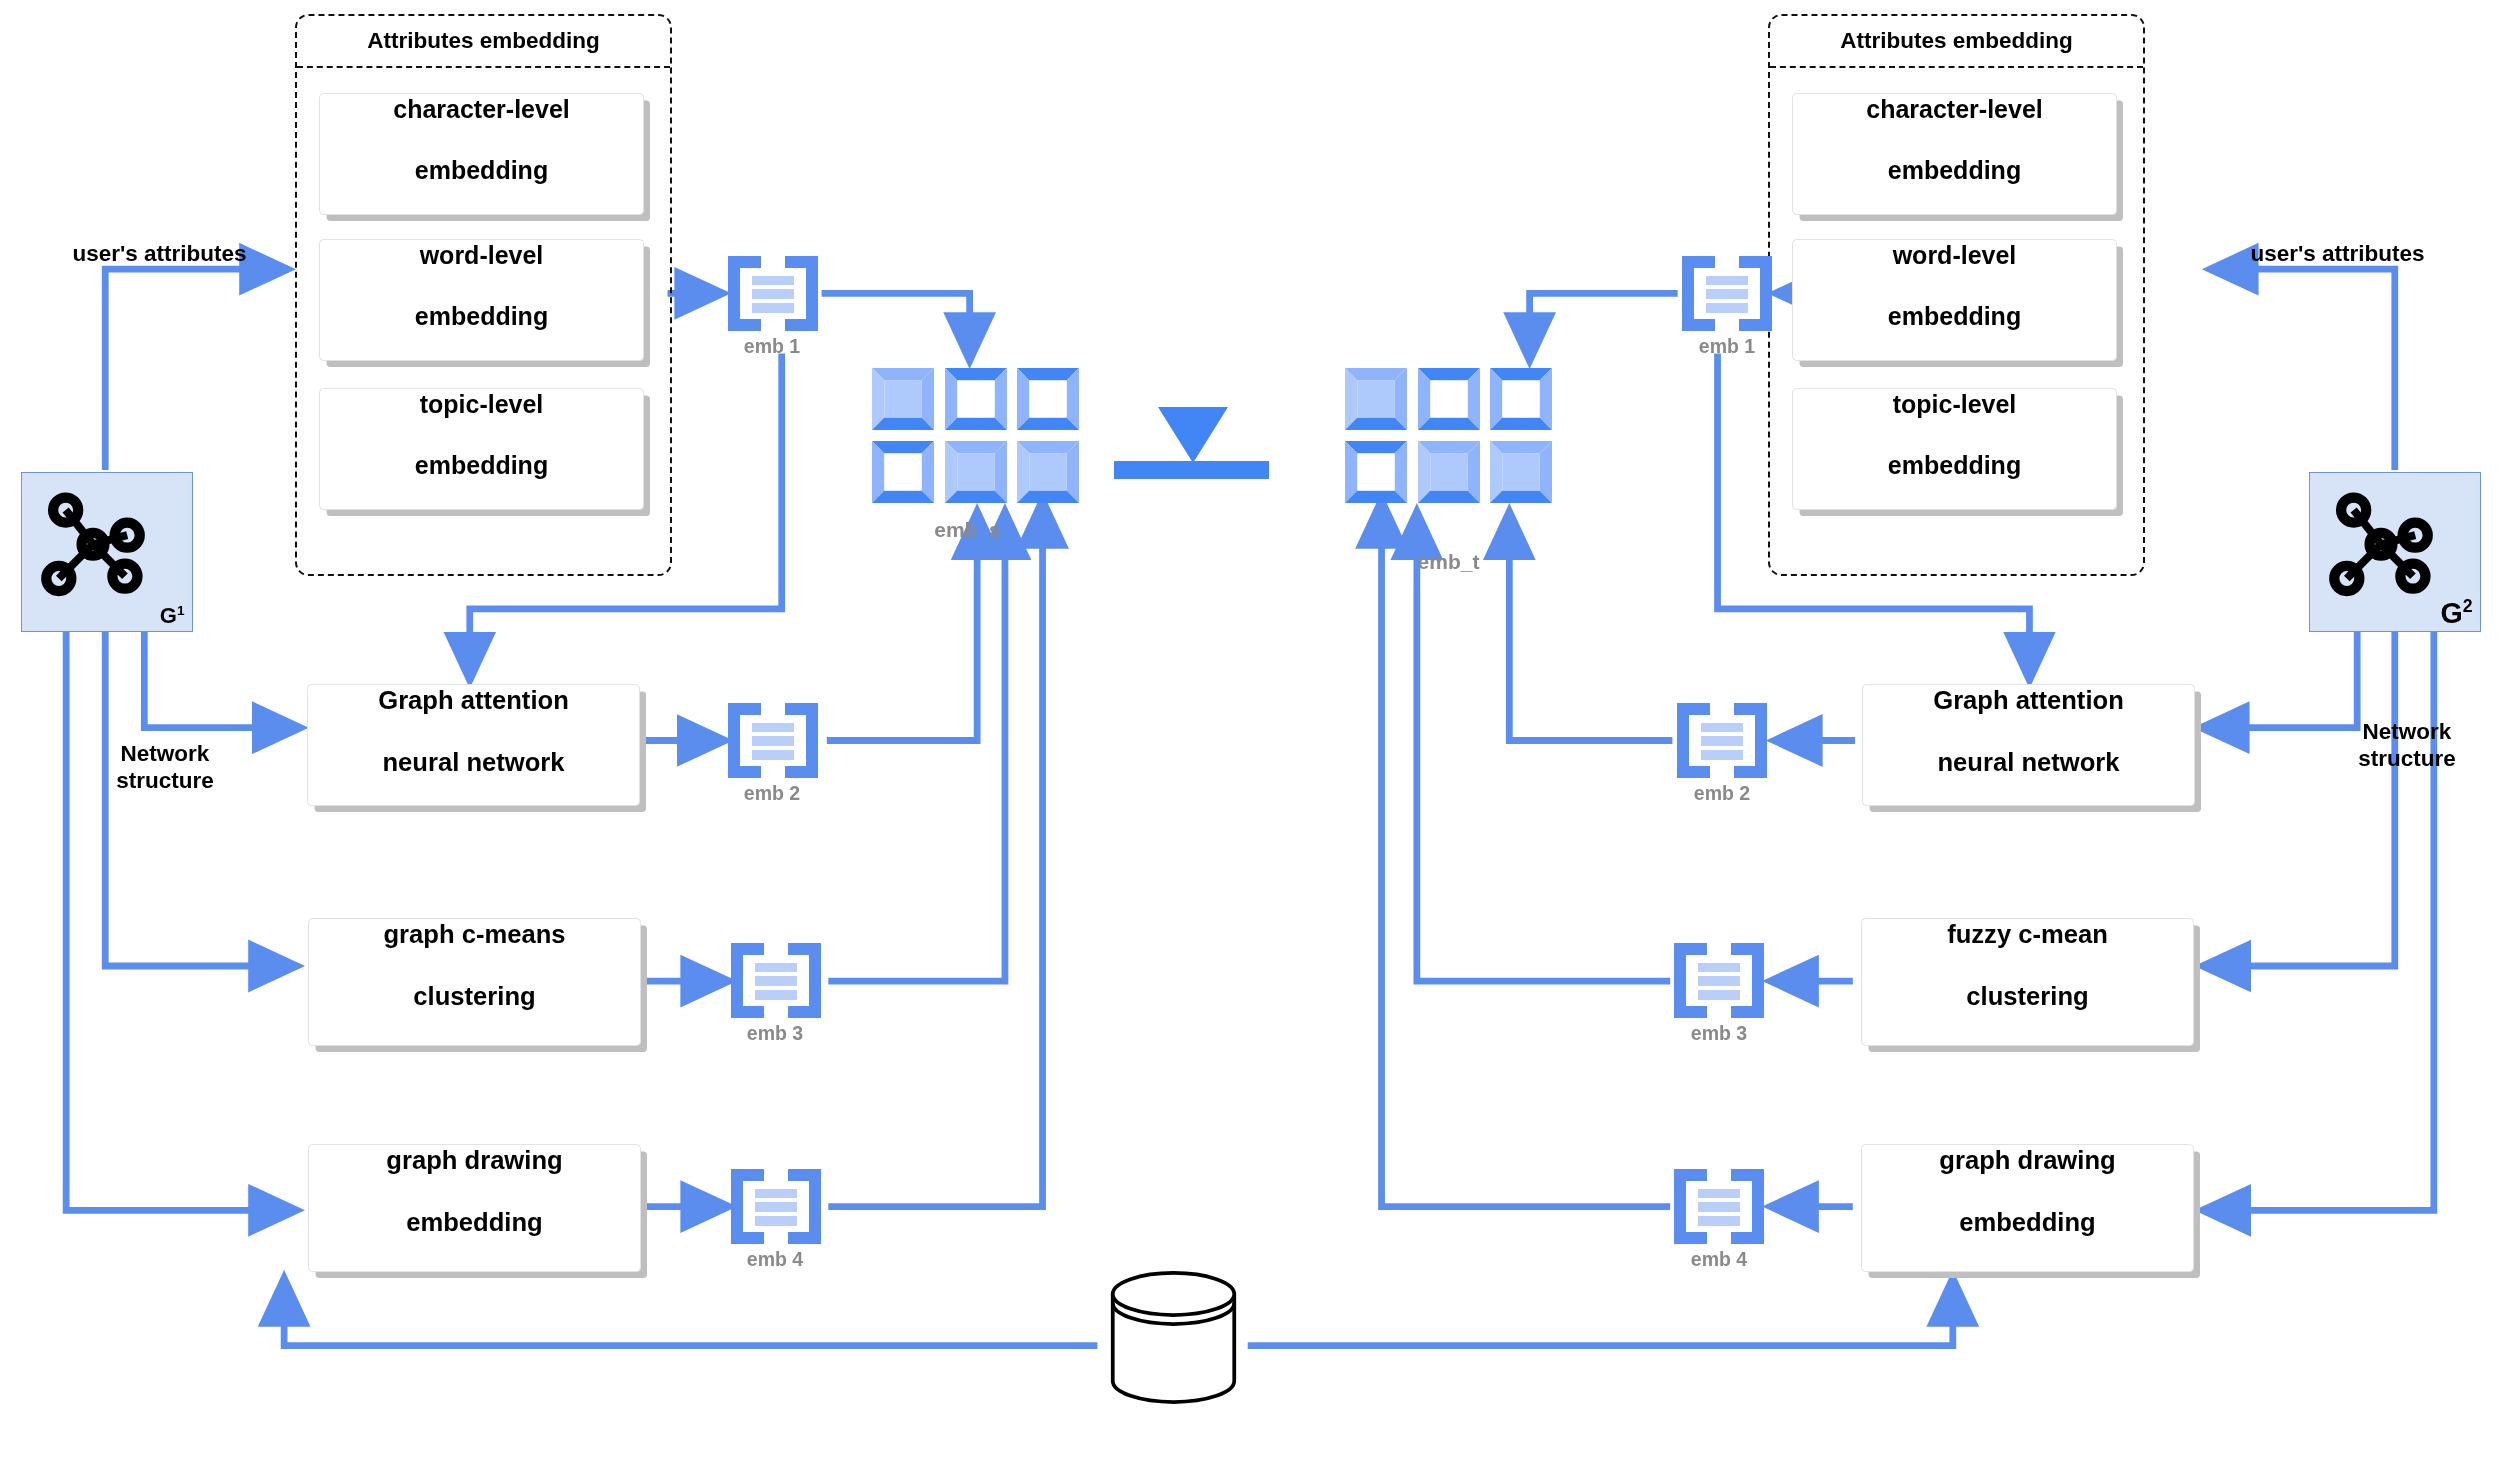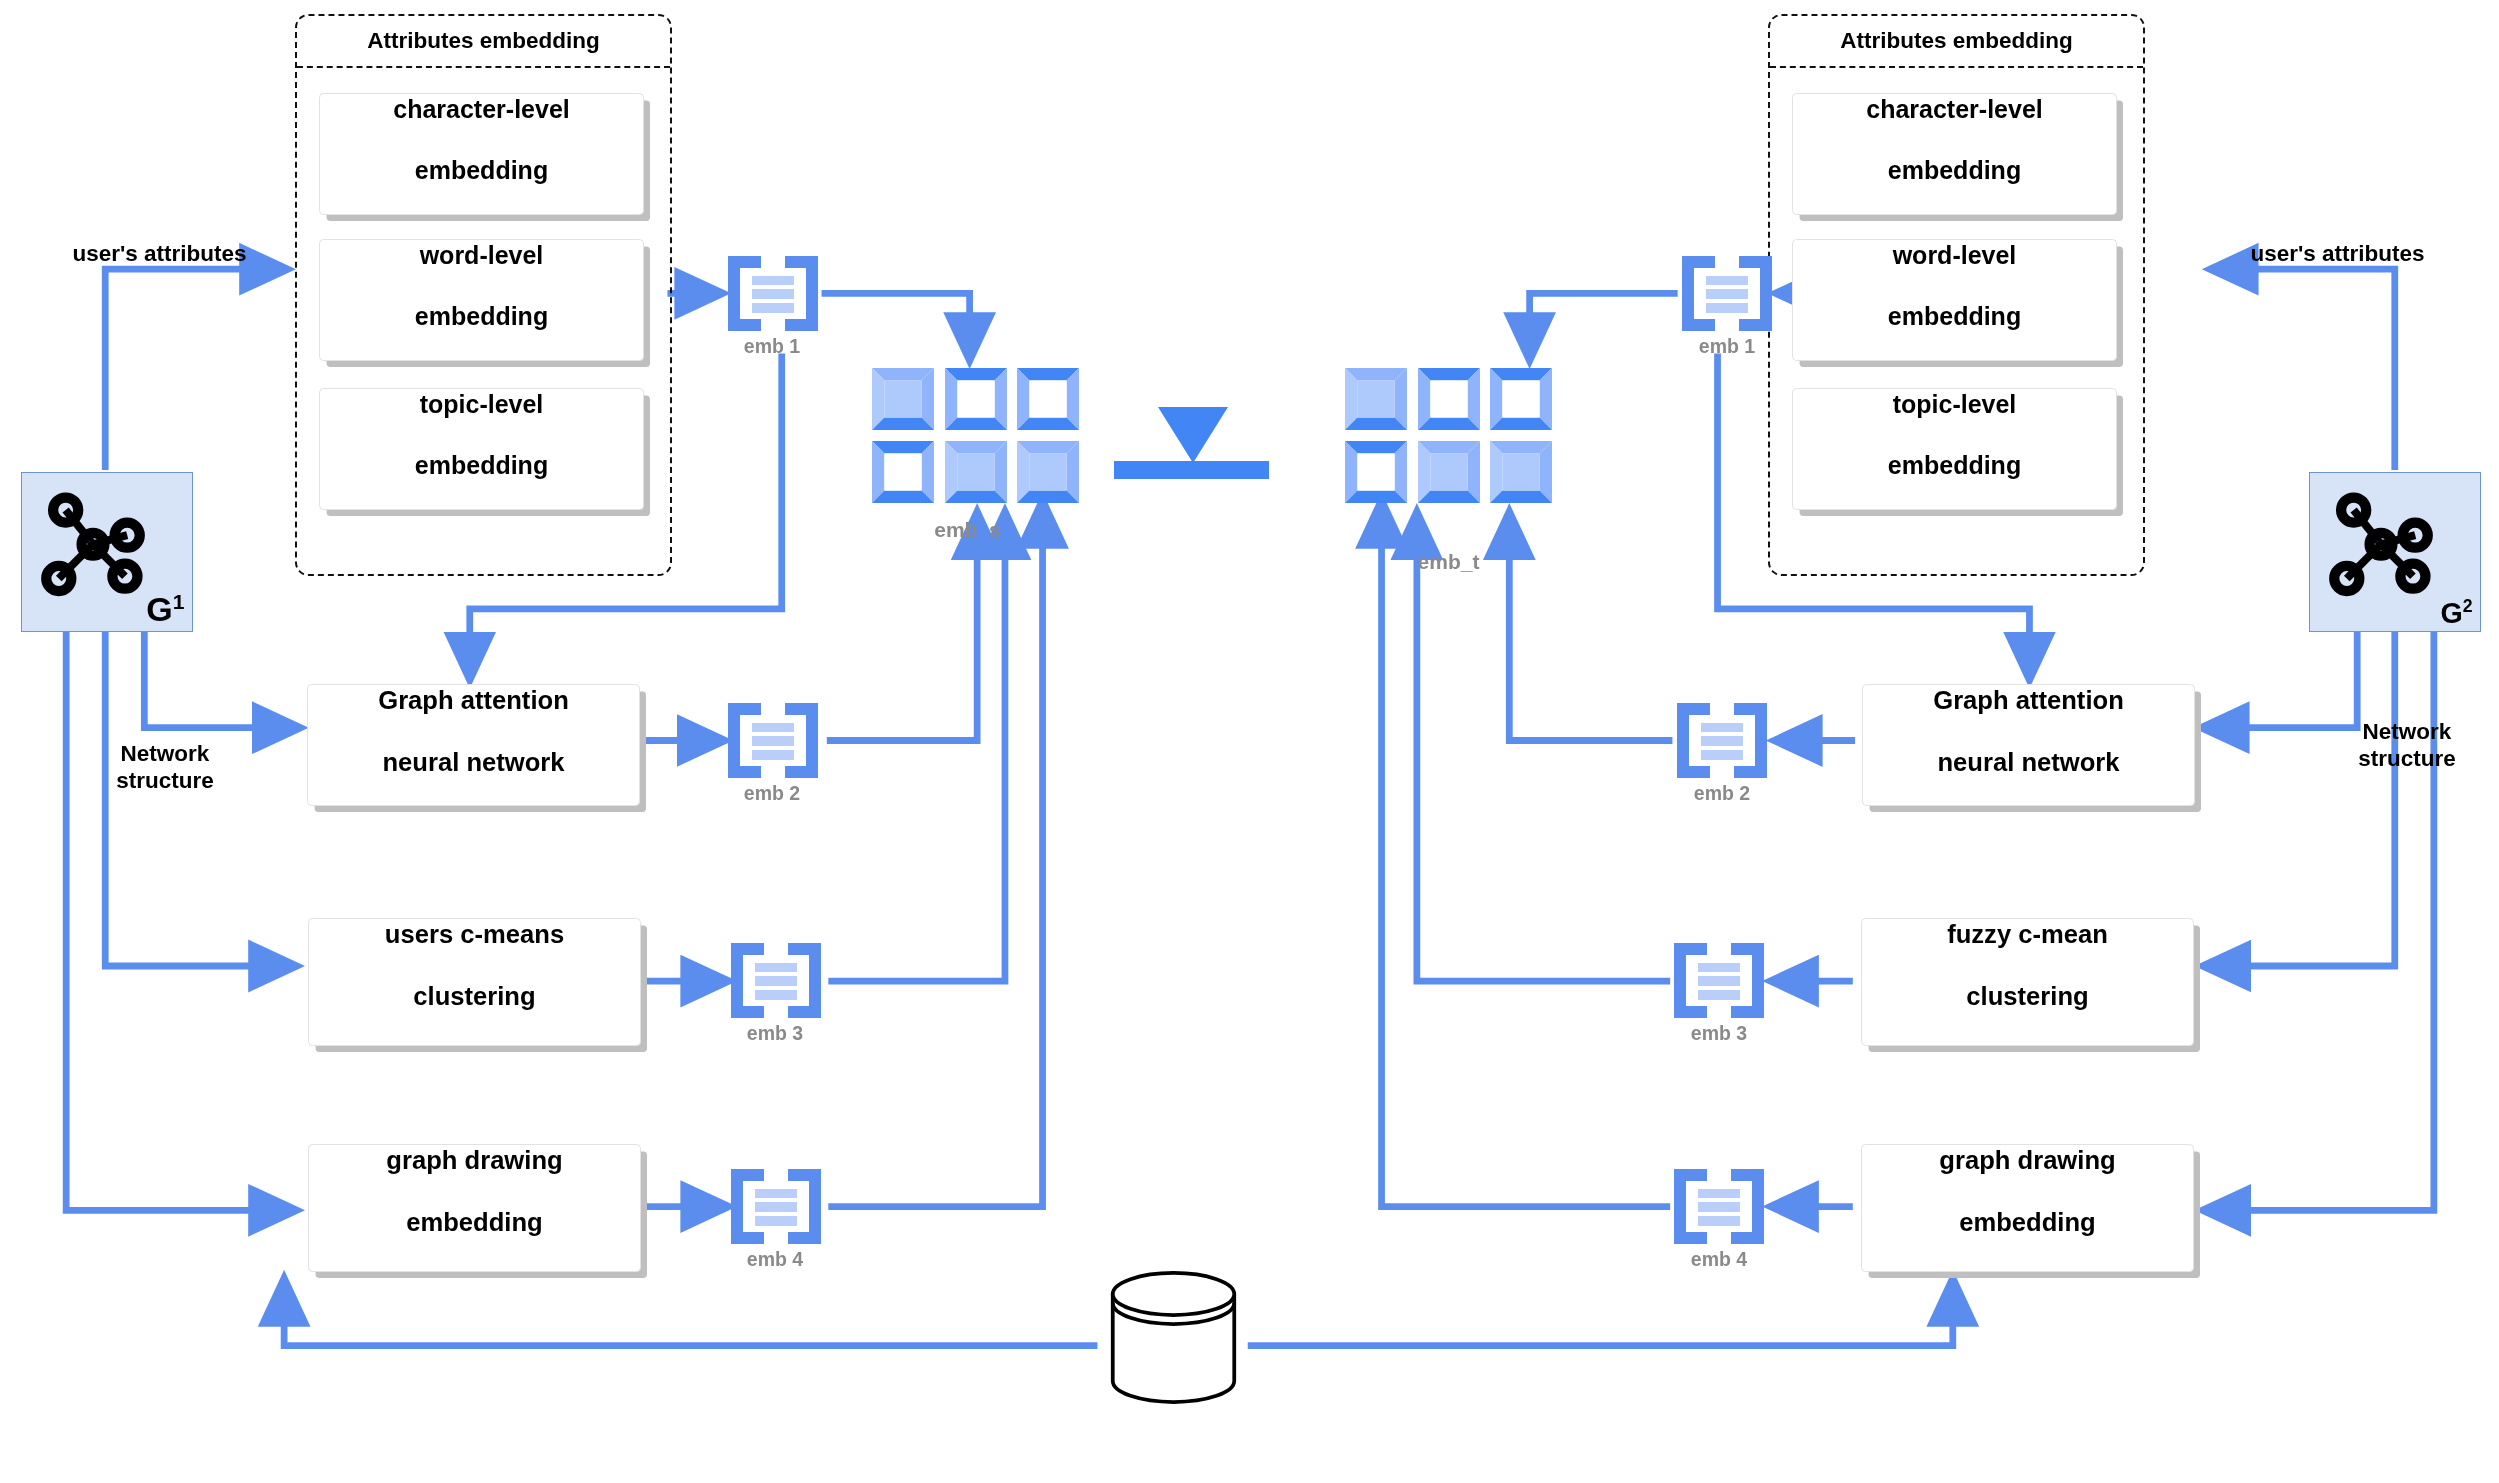--- a/index.html
+++ b/index.html
@@ -125,21 +125,21 @@
         <line x1="50" y1="52" x2="20" y2="82"></line>
       </g>
       <g fill="none" stroke="#000" stroke-width="9">
         <circle cx="50" cy="52" r="10"></circle>
         <circle cx="26" cy="22" r="11"></circle>
         <circle cx="80" cy="44" r="11"></circle>
         <circle cx="78" cy="80" r="11"></circle>
         <circle cx="20" cy="82" r="11"></circle>
       </g>
     </svg>
-    <div class="glabel" style="font-size:34px;"><span>G</span><sup>1</sup></div>
+    <div class="glabel" style="font-size:22px;"><span>G</span><sup>1</sup></div>
   </div>
 
   <div class="tlabel" style="left:47px;top:240px;width:225px;font-size:22.5px;">user's attributes</div>
   <div class="tlabel" style="left:86px;top:740px;width:158px;font-size:22.5px;">
     <span>Network</span><br>
     <span>structure</span>
   </div>
 
   <div class="dashgroup" style="left:295px;top:13.5px;width:373px;height:558px;">
     <div class="dashtitle" style="font-size:22.5px;">Attributes embedding</div>
@@ -155,21 +155,21 @@
   <div class="pbox" style="left:319px;top:388px;width:323px;height:120px;font-size:25px;">
     <span><span>topic-level</span><br>
           <span>embedding</span></span>
   </div>
 
   <div class="pbox" style="left:307px;top:684px;width:331px;height:120px;font-size:25.6px;">
     <span><span>Graph attention</span><br>
           <span>neural network</span></span>
   </div>
   <div class="pbox" style="left:308px;top:918px;width:331px;height:126px;font-size:25.6px;">
-    <span><span>users c-means</span><br>
+    <span><span>graph c-means</span><br>
           <span>clustering</span></span>
   </div>
   <div class="pbox" style="left:308px;top:1144px;width:331px;height:126px;font-size:25.6px;">
     <span><span>graph drawing</span><br>
           <span>embedding</span></span>
   </div>
 
   <div class="embicon" style="left:728px;top:256px;width:90px;height:75px;">
     <div class="corner" style="left:0;top:0;width:33px;height:12px;"></div>
     <div class="corner" style="left:0;top:0;width:12px;height:75px;"></div>

